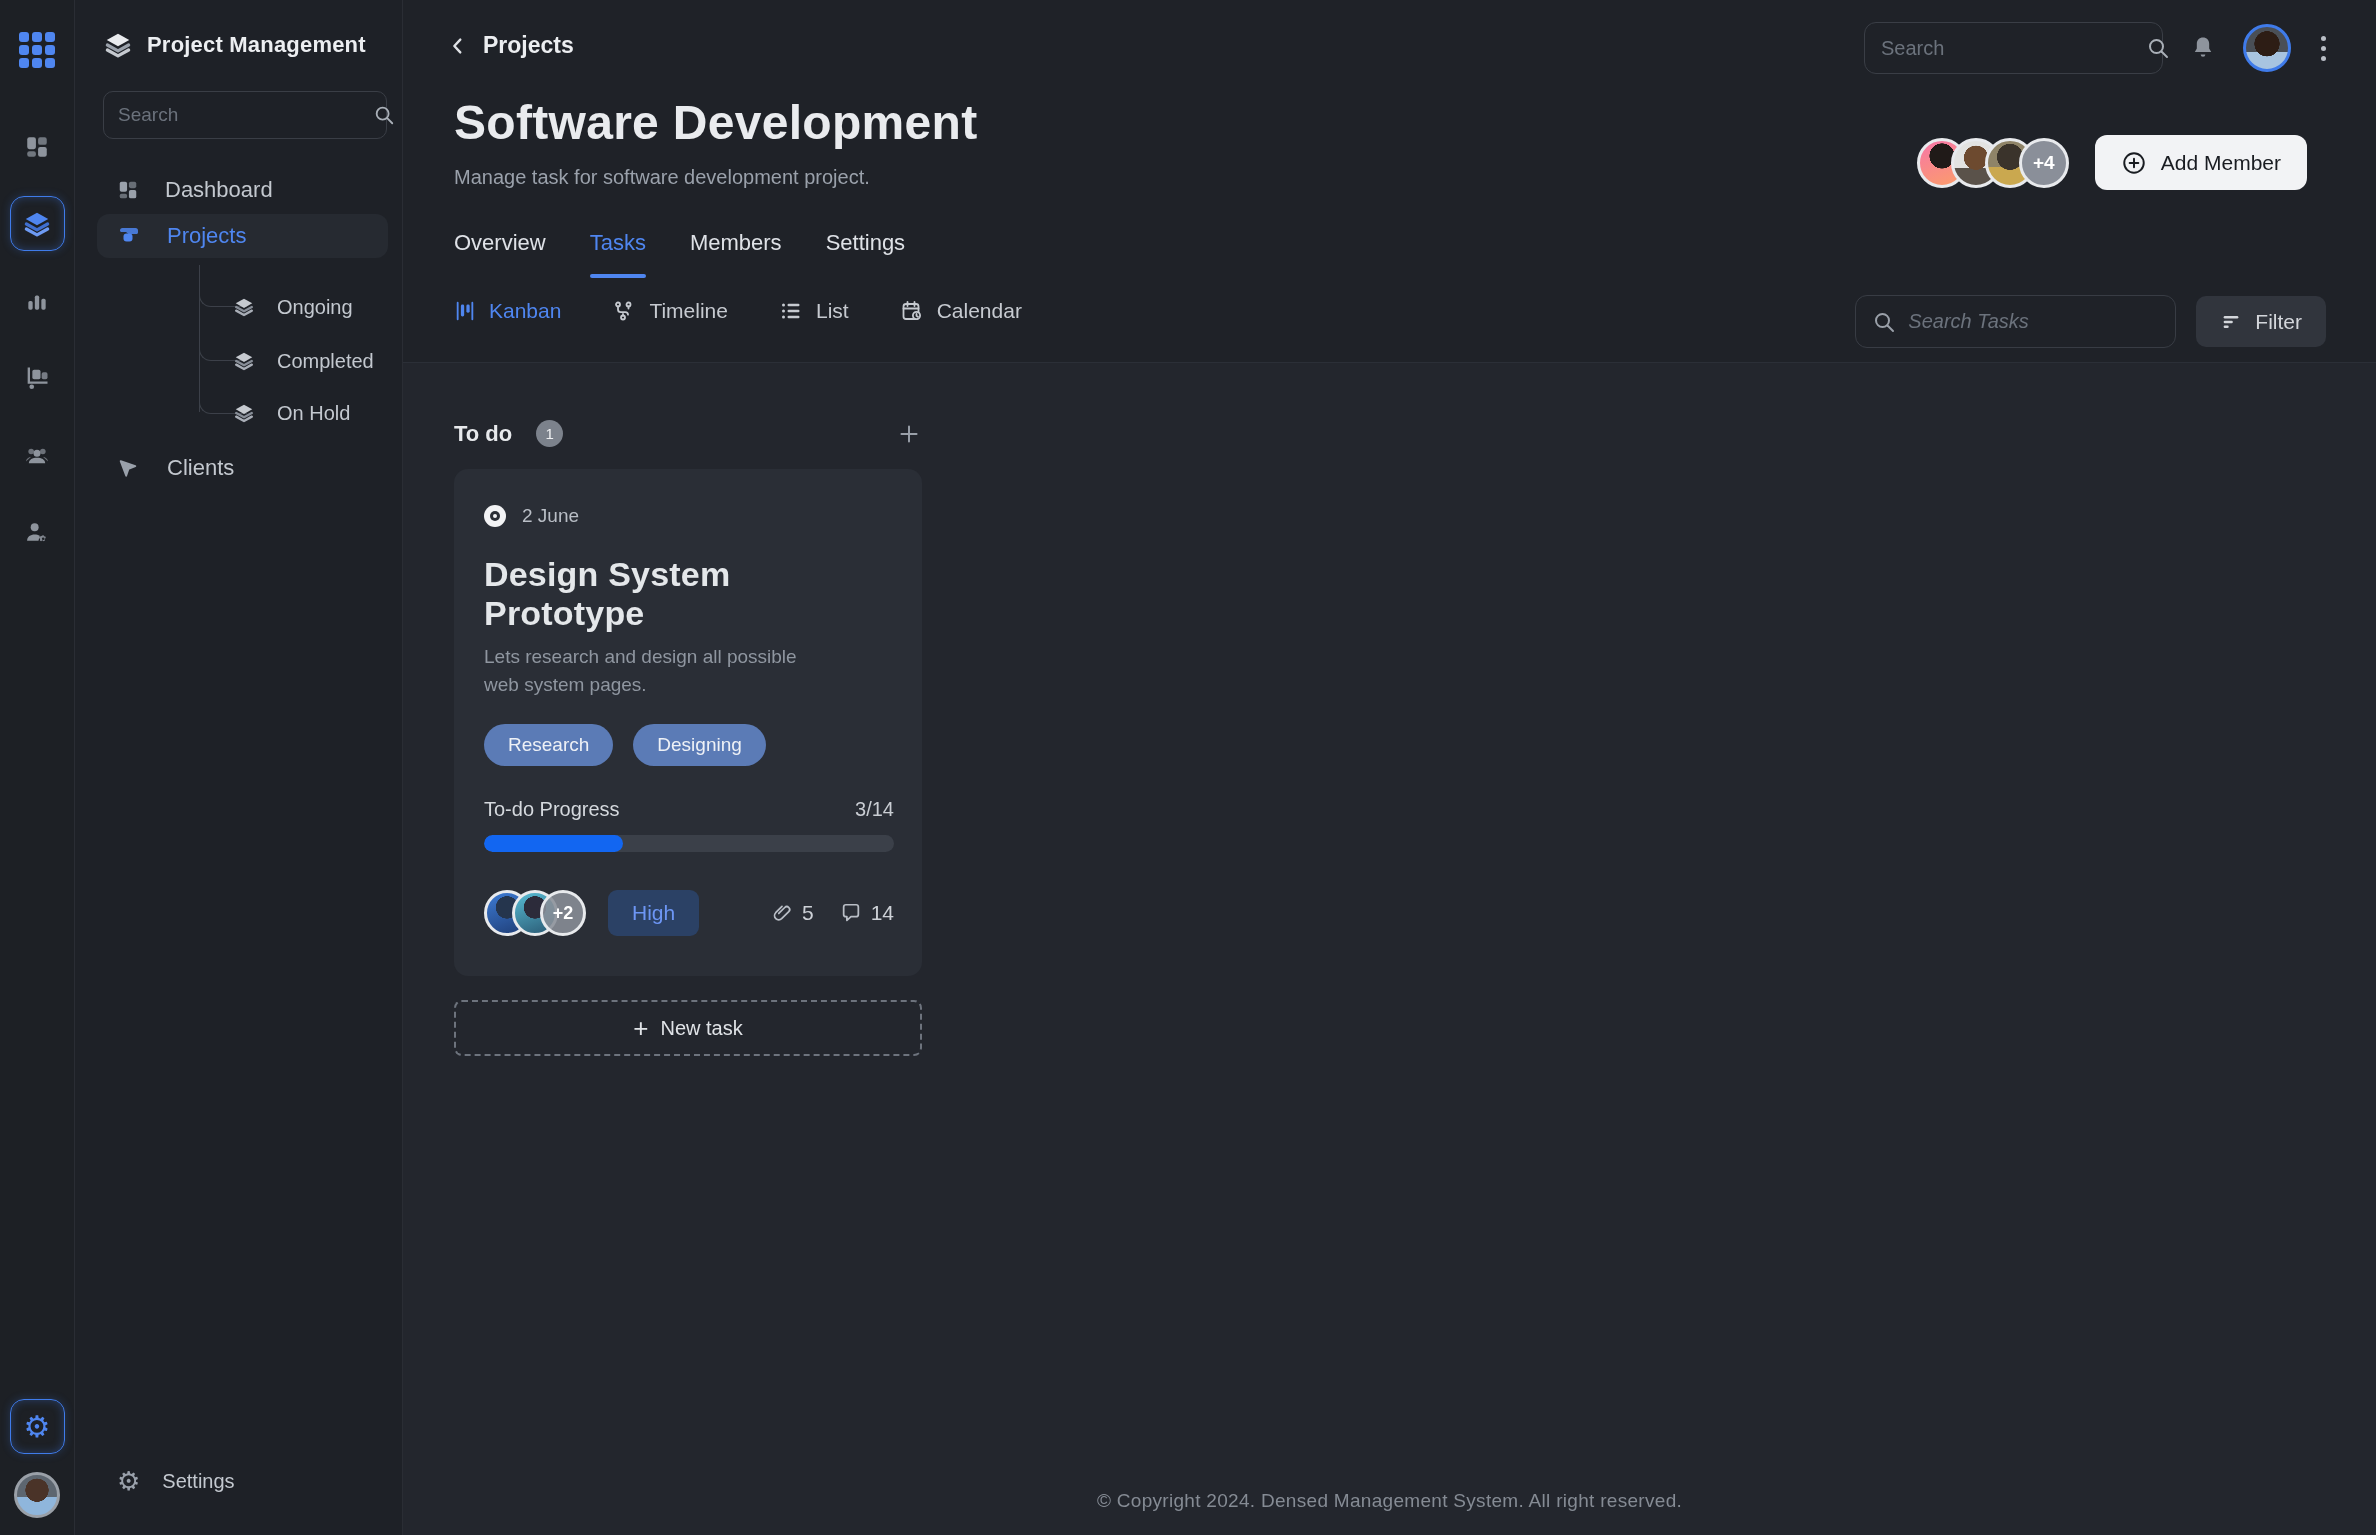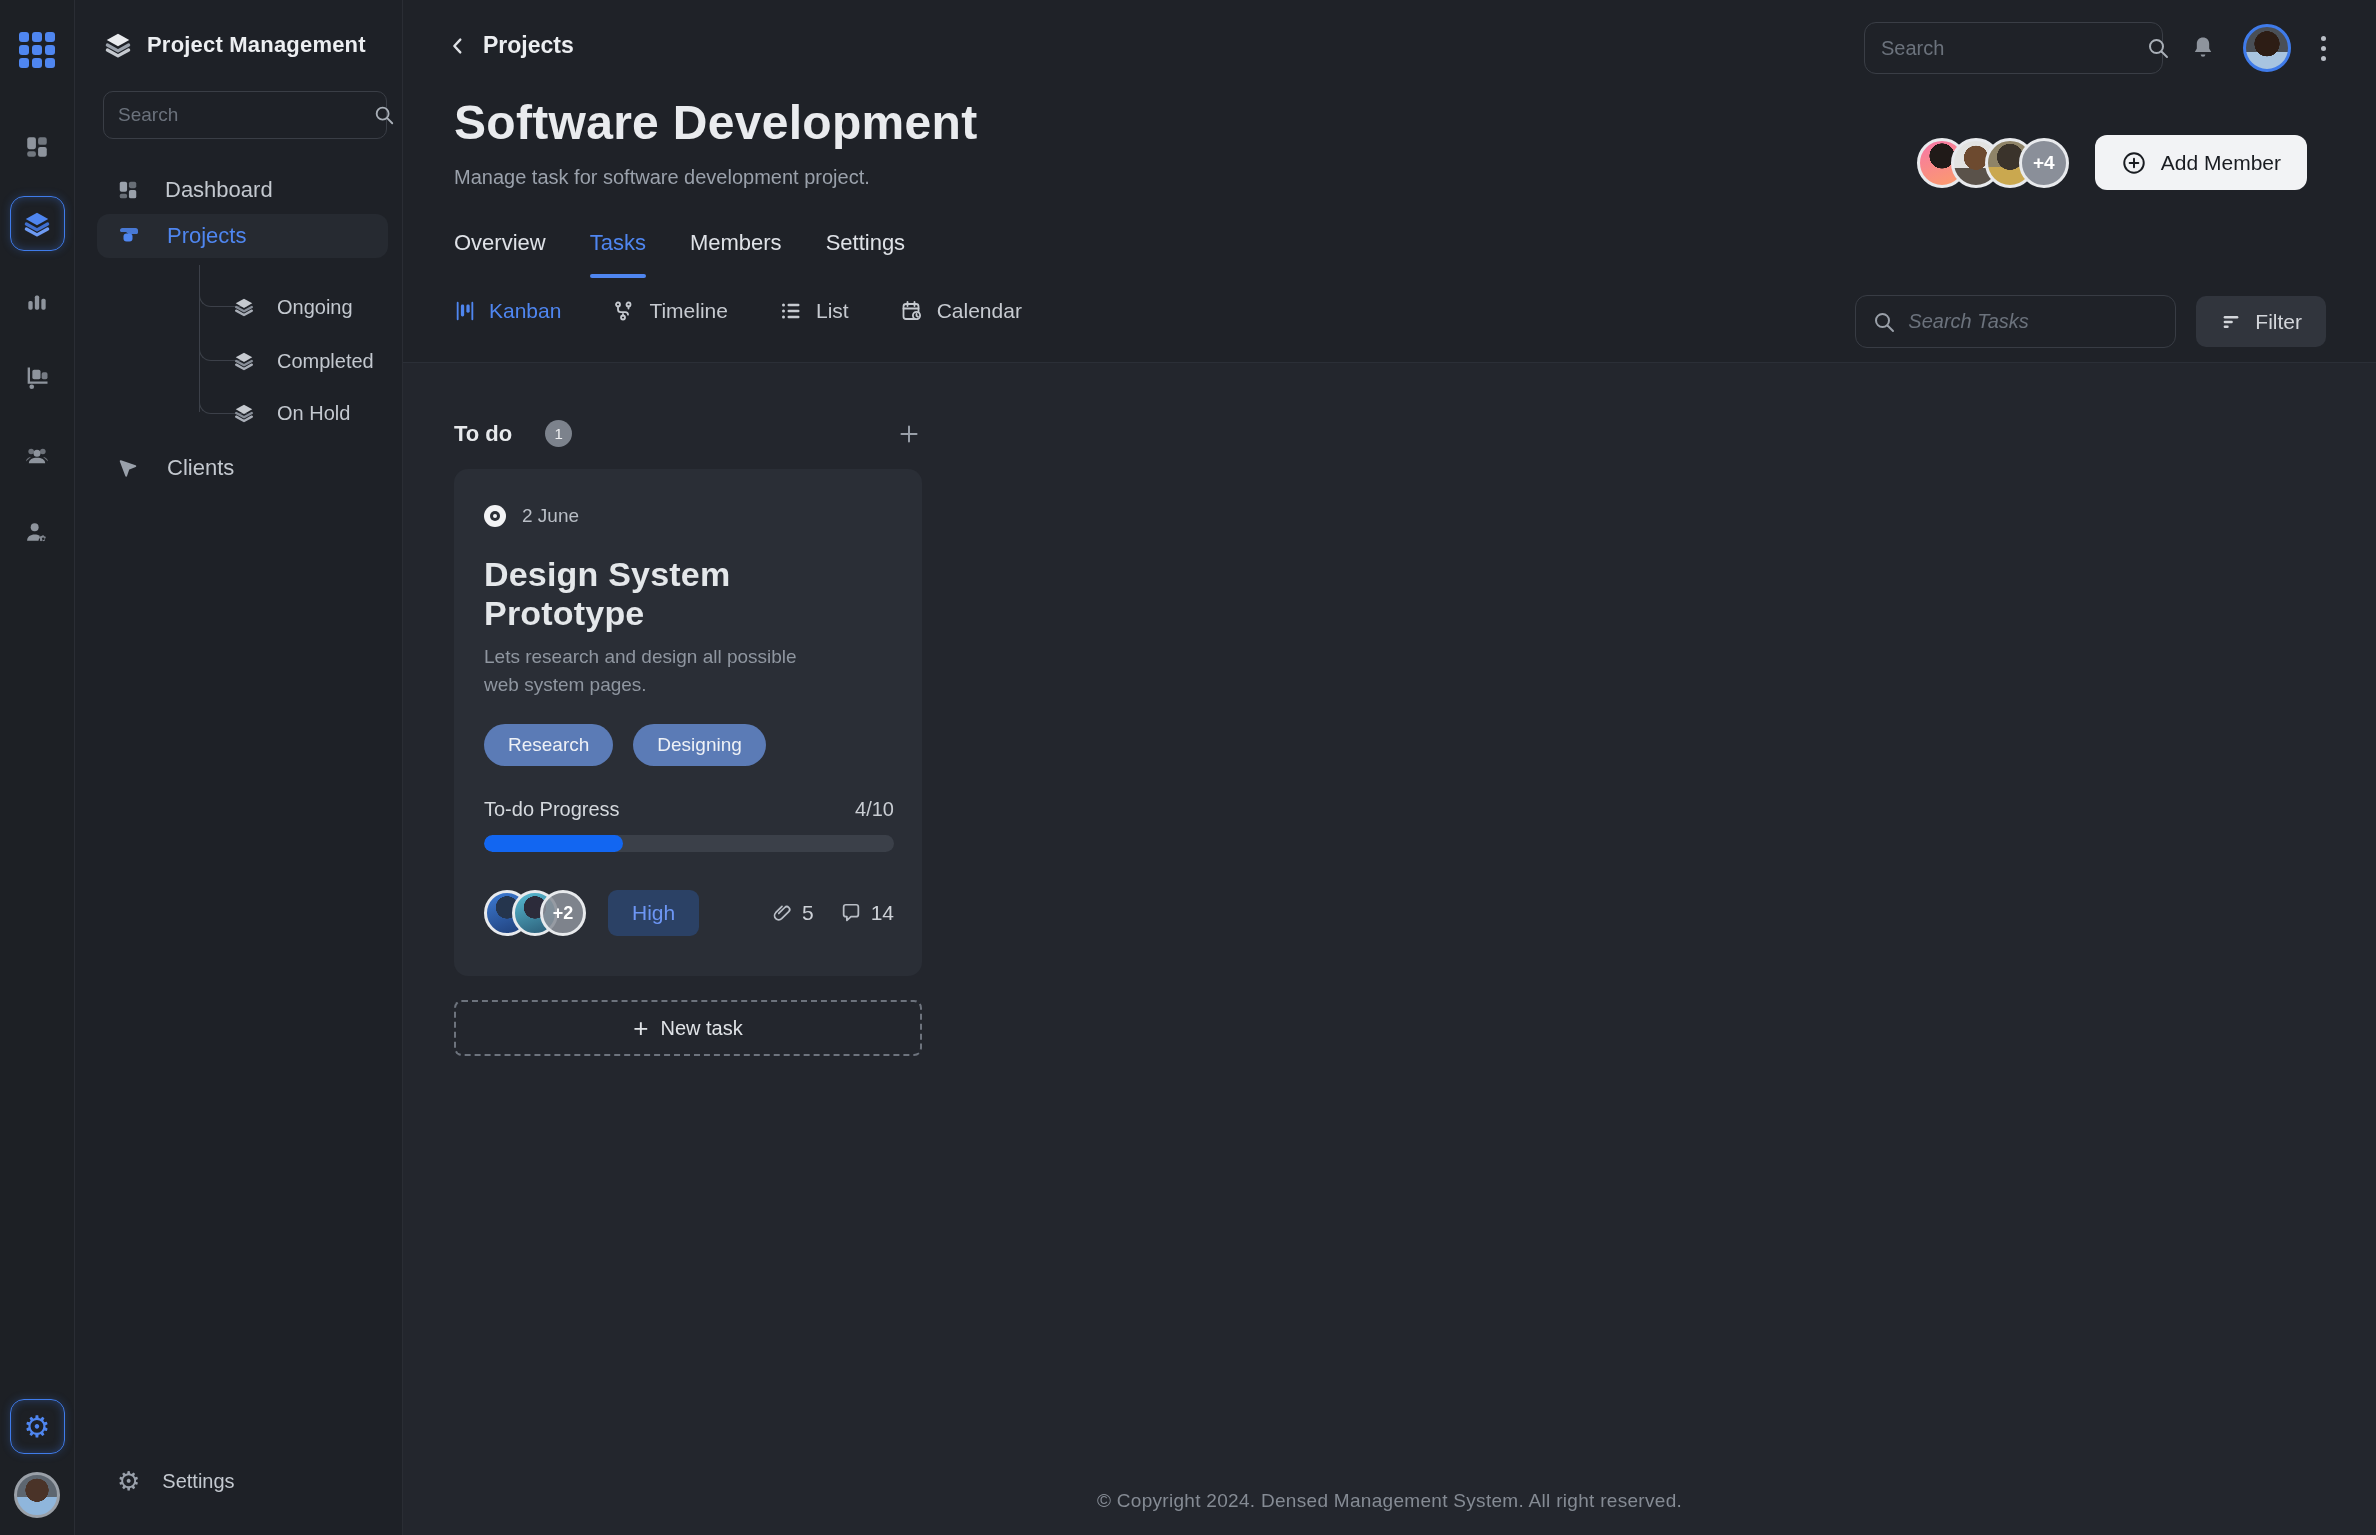--- a/index.html
+++ b/index.html
@@ -119,21 +119,21 @@
 
   .toolbar-right { position:absolute; right:50px; top:295px; display:flex; align-items:center; gap:20px; }
   .task-search { width:321px; height:53px; border:1px solid #383c44; border-radius:12px; display:flex; align-items:center; padding:0 16px; gap:12px; }
   .task-search input { flex:1; background:transparent; border:none; outline:none; color:#f97316; font-size:20px; font-family:inherit;font-style:italic; }
   .task-search input::placeholder { color:#6b727c; }
   .task-search .mag { color:#9aa0a9; }
   .filter-btn { height:51px; padding:0 24px; border-radius:10px; background:#31353d; color:#d3d6db; font-size:21px; display:flex; align-items:center; gap:13px; cursor:pointer; border:none; font-family:inherit; }
 
   .board { position:absolute; left:0; right:0; top:362px; bottom:0; background:#23262d; border-top:1px solid #2b2f37; padding:57px 0 0 51px; }
   .col { width:468px; }
-  .col-head { display:flex; align-items:center; gap:33px; }
+  .col-head { display:flex; align-items:center; gap:24px; }
   .col-title { font-size:22px; font-weight:600; color:#e7e9ec; }
   .col-count { width:27px; height:27px; border-radius:50%; background:#7c828c; color:#f0f1f3; font-size:15px; display:flex; align-items:center; justify-content:center; }
   .col-add { margin-left:auto; margin-right:0; color:#9aa0a9; cursor:pointer; display:flex; }
 
   .card { margin-top:22px; background:#2a2e36; border-radius:14px; padding:36px 28px 40px 30px; cursor:pointer; }
   .card-date { display:flex; align-items:center; gap:16px; color:#b9bec6; font-size:19px; }
   .bullseye { width:22px; height:22px; border-radius:50%; background:#f2f3f5; position:relative; }
   .bullseye::after { content:""; position:absolute; inset:6px; border-radius:50%; background:#2a2e36; }
   .bullseye::before { content:""; position:absolute; inset:9px; border-radius:50%; background:#f2f3f5; z-index:1; }
   .card-title { margin-top:28px; font-size:34px; font-weight:600; color:#e4e7ea; letter-spacing:0.2px; }
@@ -497,21 +497,21 @@
           <span>2 June</span>
         </div>
         <div class="card-title">Design System Prototype</div>
         <div class="card-desc">Lets research and design all possible web system pages.</div>
         <div class="card-tags">
           <span class="tag">Research</span>
           <span class="tag">Designing</span>
         </div>
         <div class="prog-row">
           <span class="prog-label">To-do Progress</span>
-          <span class="prog-value">4/10</span>
+          <span class="prog-value">3/14</span>
         </div>
         <div class="prog-track">
           <div class="prog-fill" style="width: 34%;"></div>
         </div>
         <div class="card-foot">
           <div class="card-avs">
             <div class="cav c1"></div>
             <div class="cav c2"></div>
             <div class="cav more">+2</div>
           </div>

